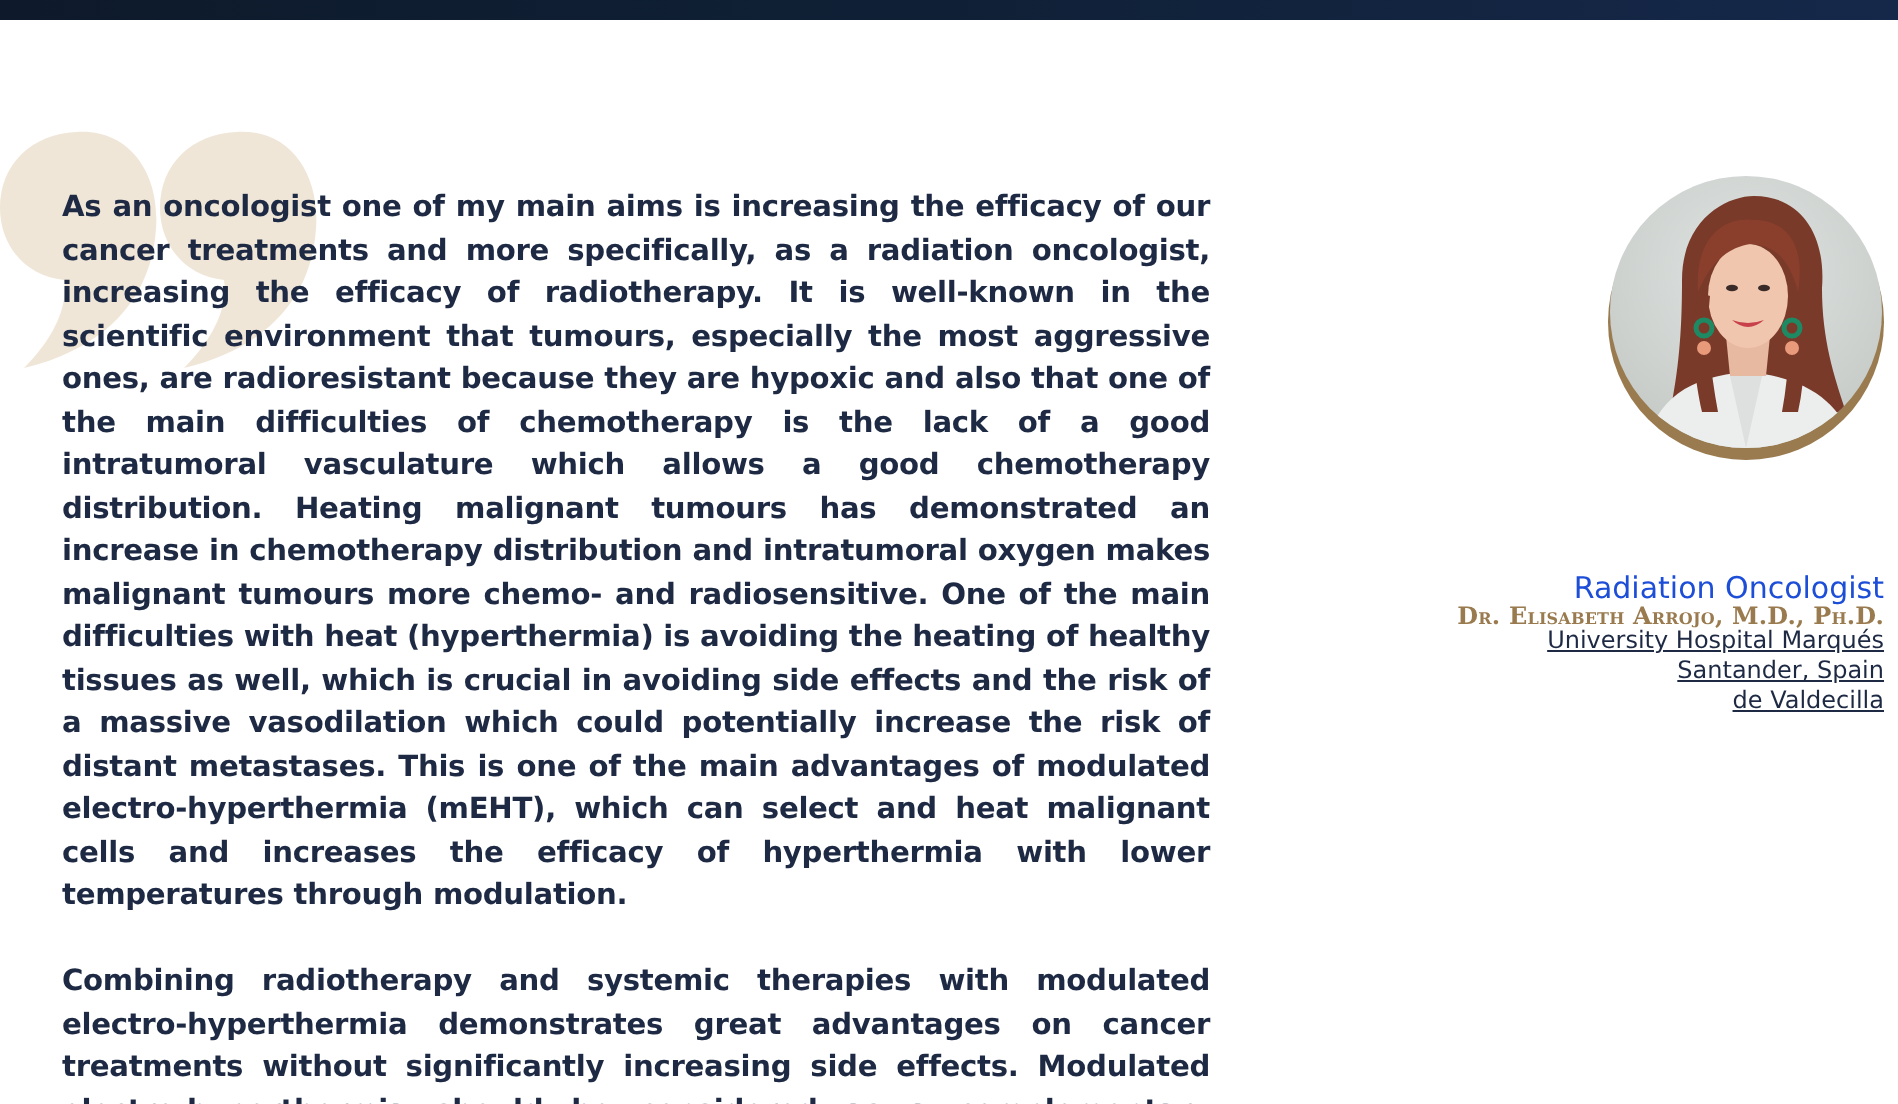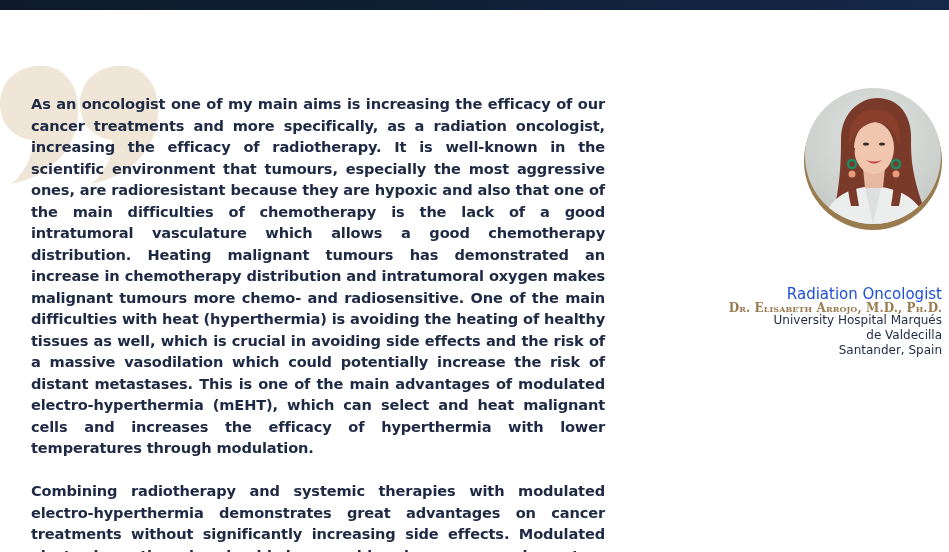--- a/index.html
+++ b/index.html
@@ -99,20 +99,21 @@
       color: #1d4ed8;
     }
     .affiliation {
       position: absolute;
       right: 0;
       top: 225px;
       font-size: 12px;
       line-height: 15px;
       color: #1e2a44;
       white-space: nowrap;
+      text-decoration: underline;
     }
     .affiliation div { text-align: right; }
   </style>
 </head>
 <body>
 
 <div class="top-bar"></div>
 
 <svg class="quote-mark" viewBox="0 0 170 135" xmlns="http://www.w3.org/2000/svg">
   <path fill="#efe6d8" d="M40 10 C66 8 82 30 80 58 C78 92 56 118 14 128 C30 112 36 96 34 84 C14 82 2 66 2 48 C2 26 18 11 40 10 Z"></path>
@@ -152,16 +153,16 @@
         <circle cx="91" cy="76" r="4" fill="none" stroke="#1e8a64" stroke-width="2.5"></circle>
         <circle cx="47" cy="86" r="3.5" fill="#e89a7a"></circle>
         <circle cx="91" cy="86" r="3.5" fill="#e89a7a"></circle>
       </svg>
     </div>
   </div>
   <div class="name">Dr. Elisabeth Arrojo, M.D., Ph.D.</div>
   <div class="title">Radiation Oncologist</div>
   <div class="affiliation">
     <div>University Hospital Marqués</div>
+    <div>Santander, Spain</div>
     <div>de Valdecilla</div>
-    <div>Santander, Spain</div>
   </div>
 </div>
 
 </body></html>

